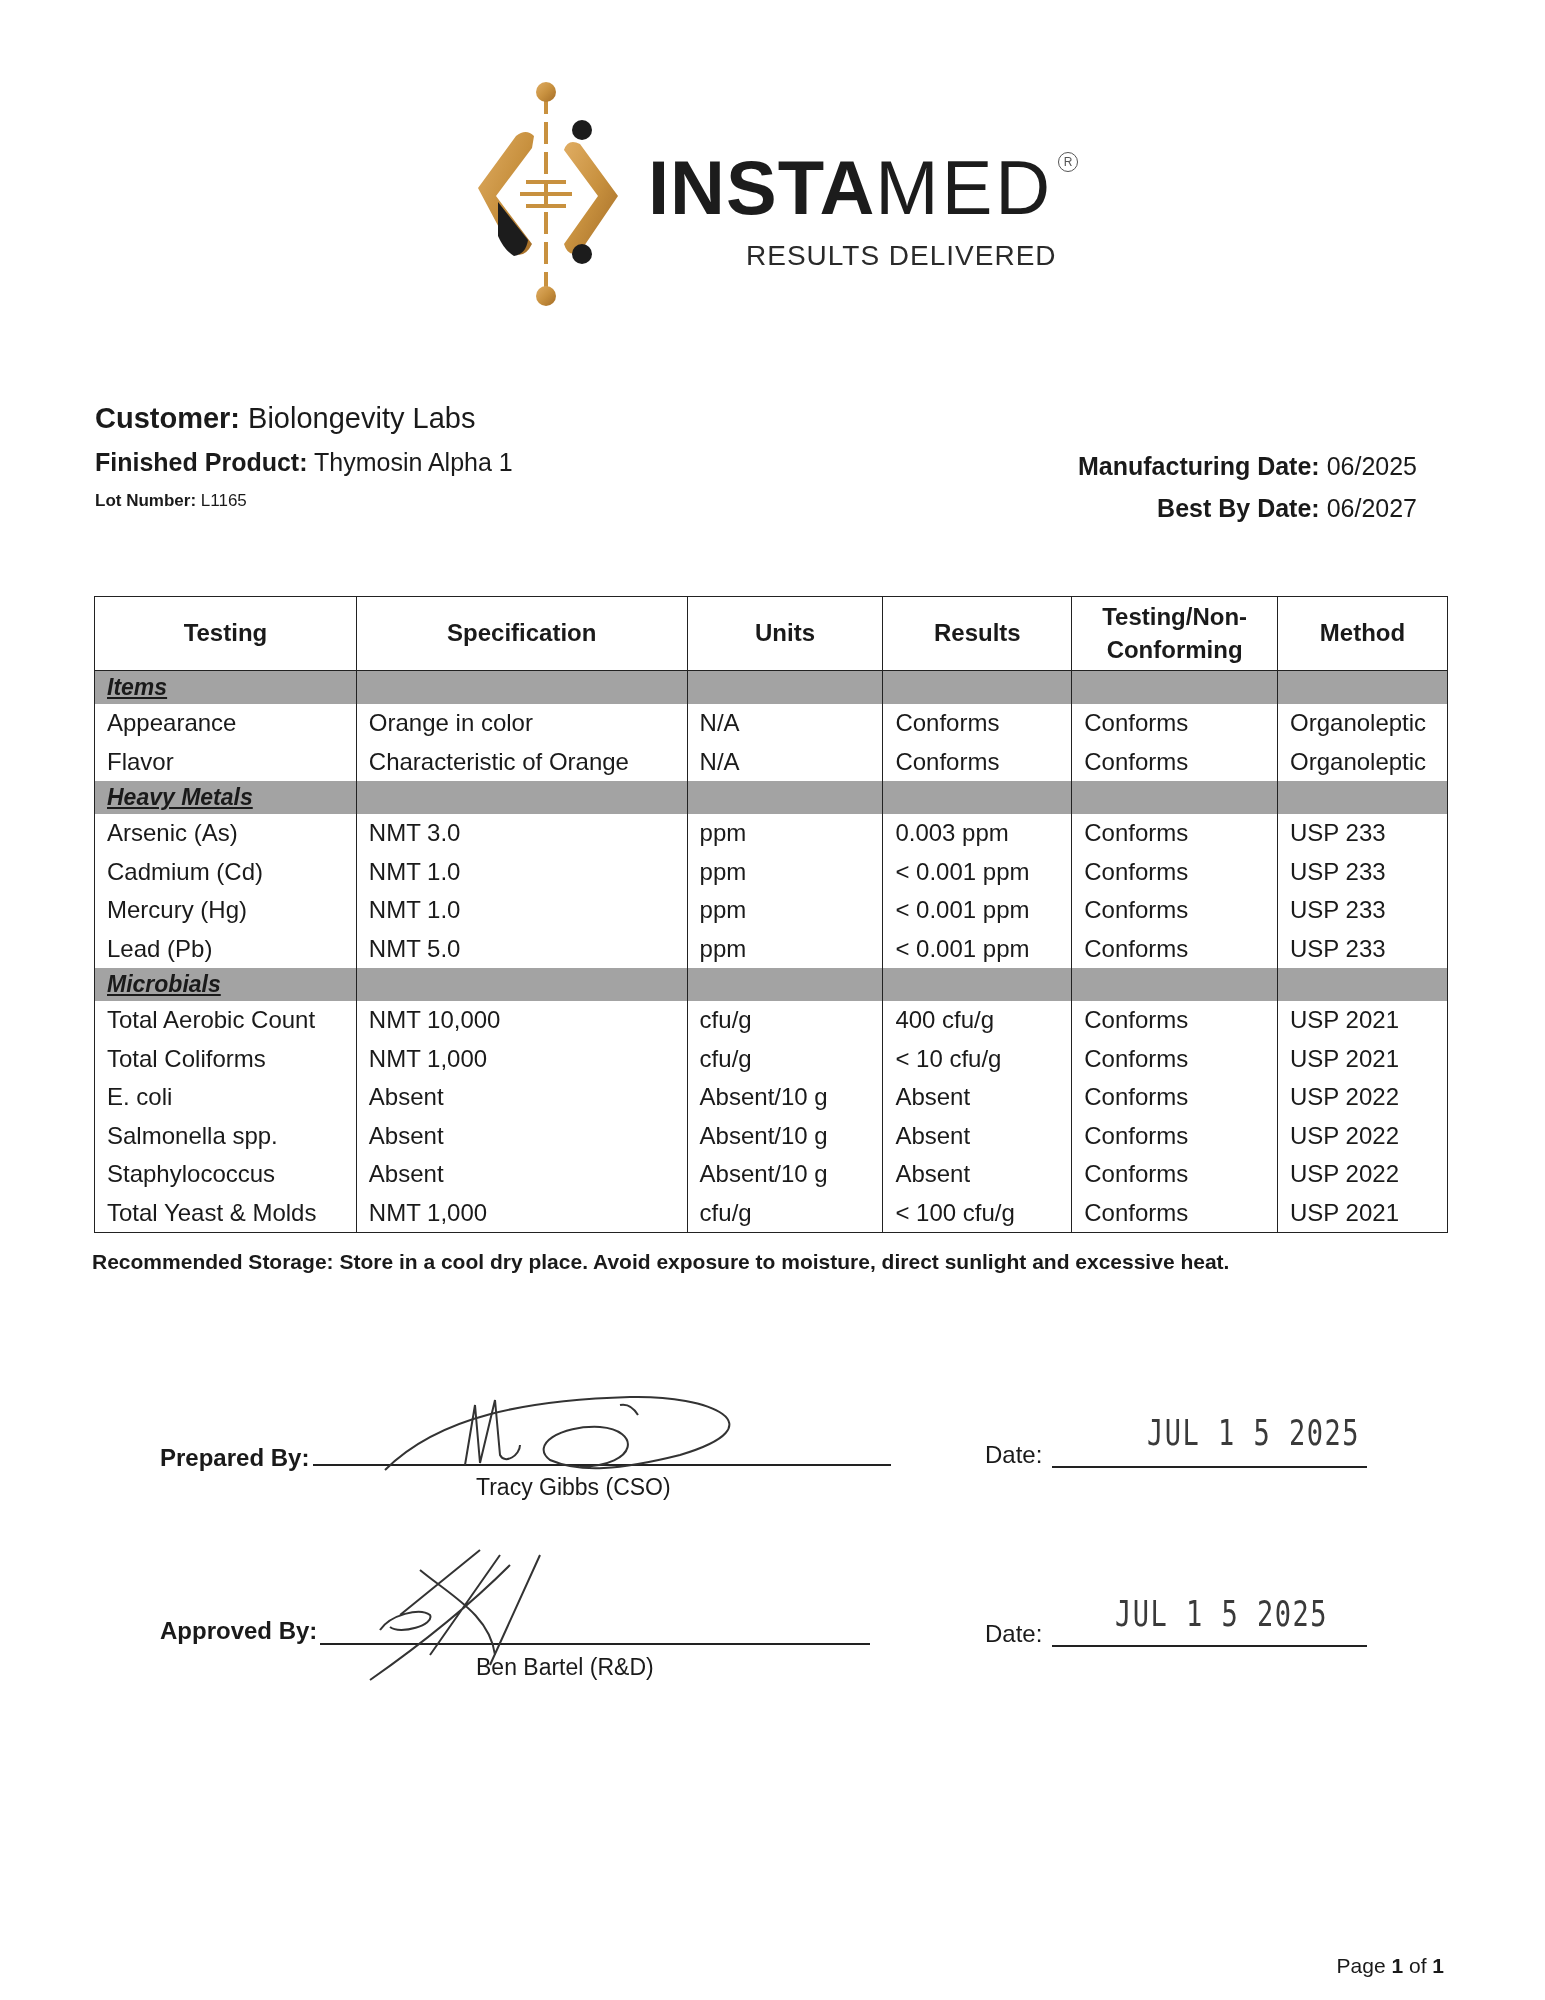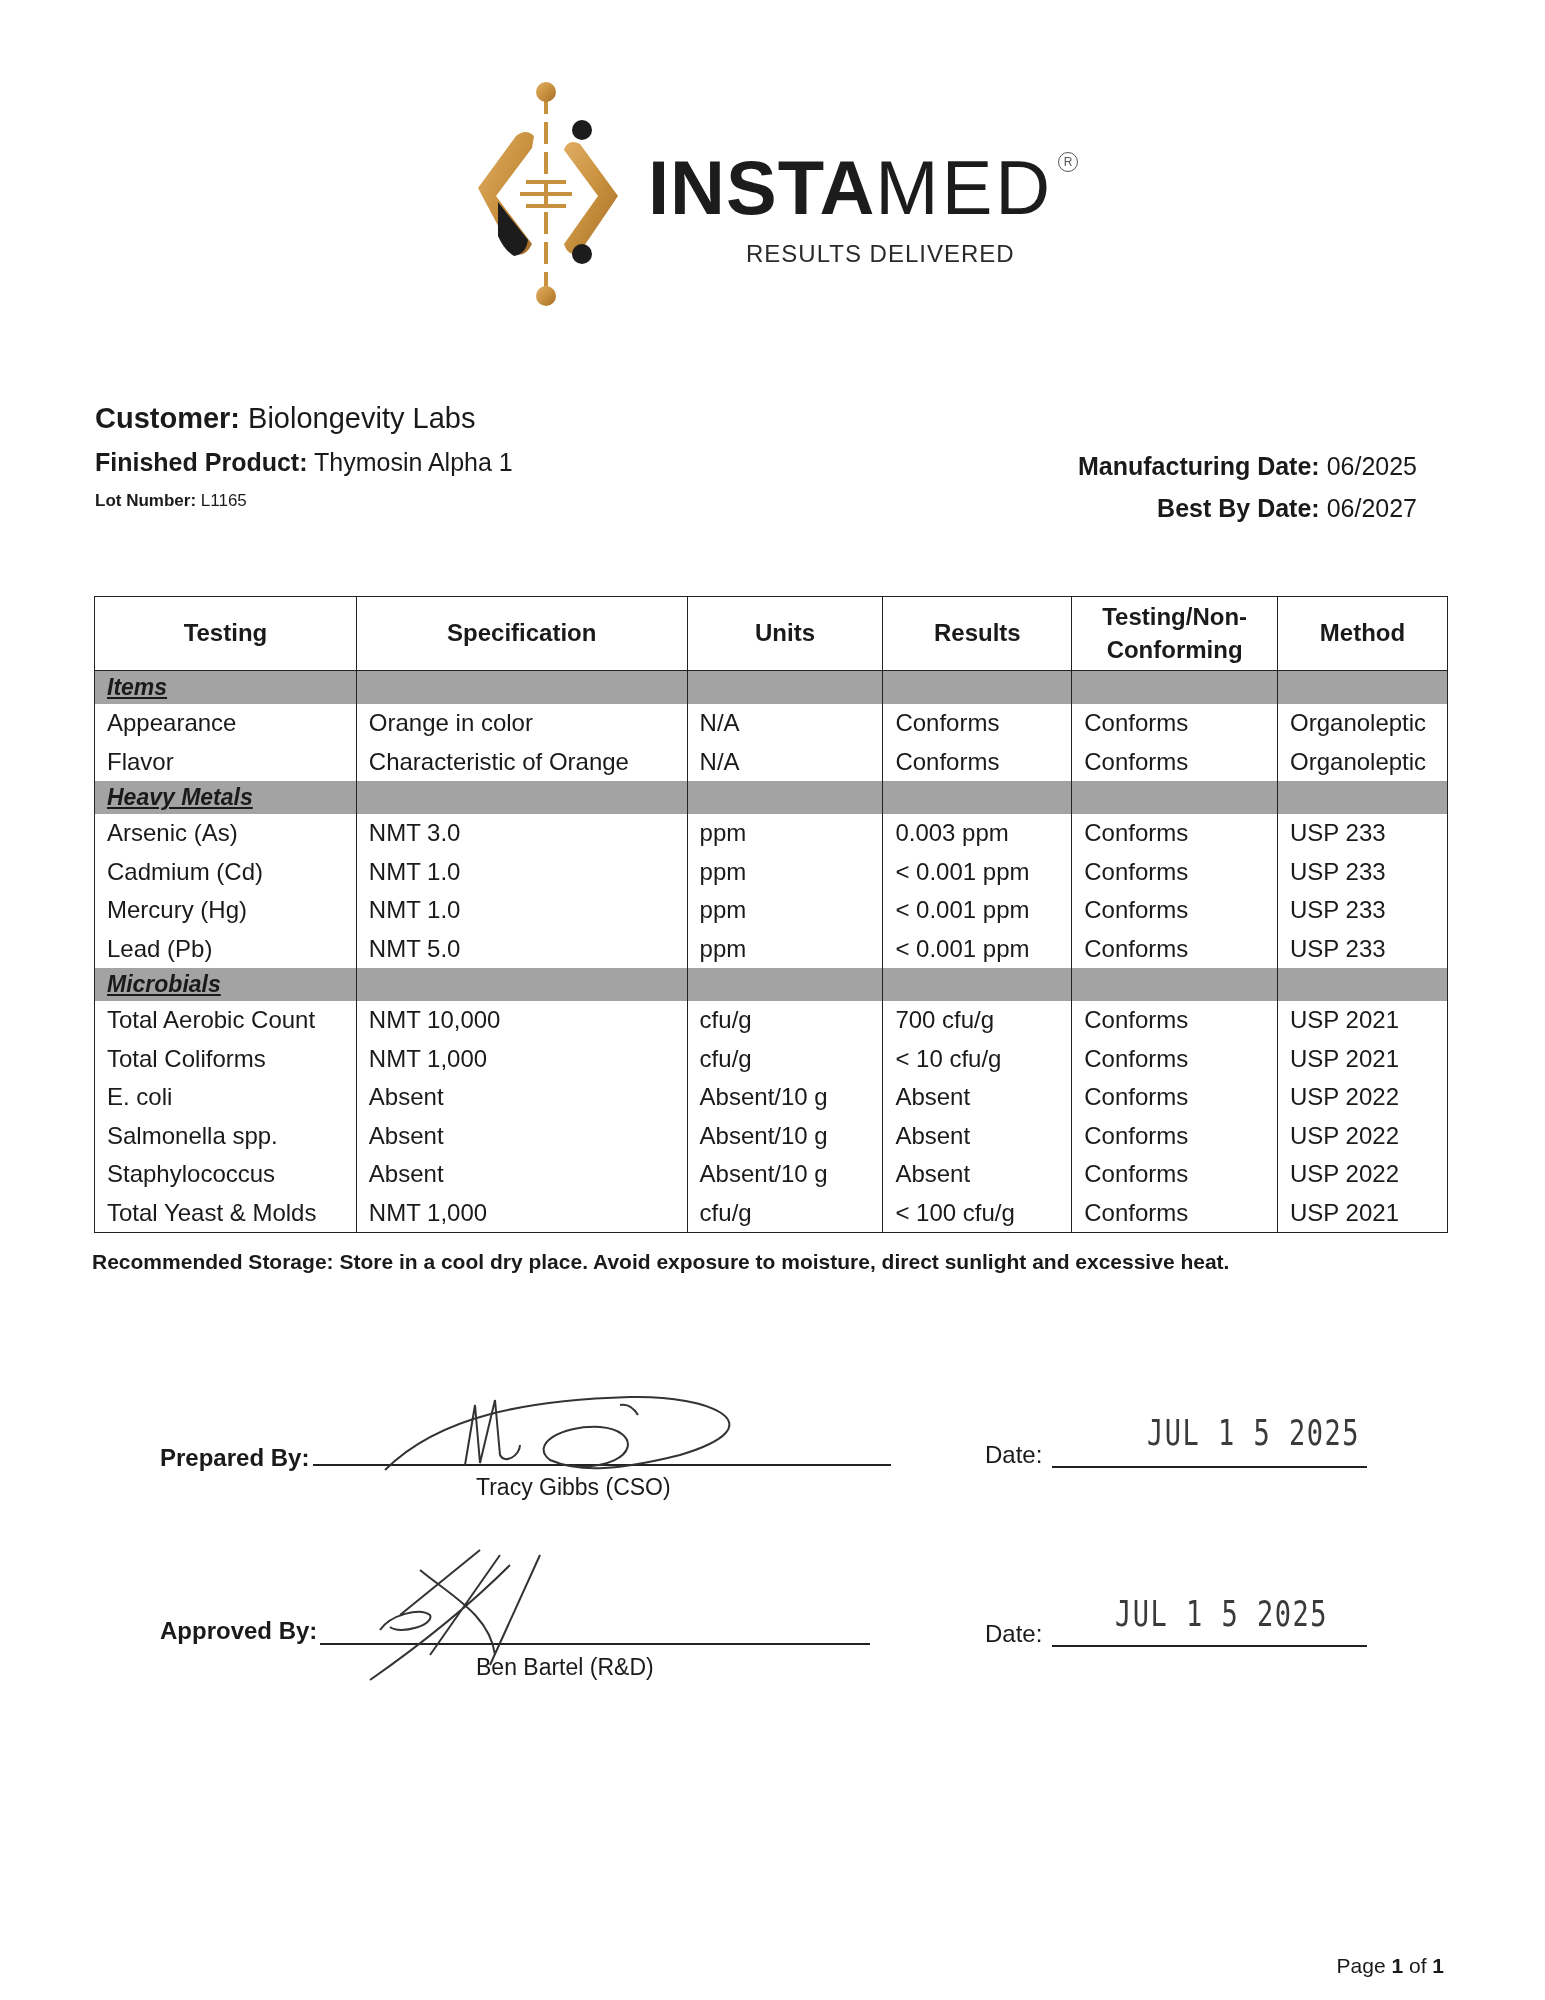--- a/index.html
+++ b/index.html
@@ -6,21 +6,21 @@
   body { width:1545px; height:2000px; position:relative; overflow:hidden;
          font-family:"Liberation Sans", "DejaVu Sans", sans-serif; color:#1a1a1a; }
   .abs { position:absolute; }
   
   #logo-mark { left:468px; top:78px; width:160px; height:232px; }
   #brand { left:648px; top:150px; font-size:76px; letter-spacing:1px; line-height:1; color:#1c1c1c; }
   #brand .bold { font-weight:bold; }
   #brand .light { font-weight:normal; letter-spacing:3px; }
   #reg { left:1058px; top:152px; width:18px; height:18px; border:1.5px solid #555; border-radius:50%;
          font-size:12px; line-height:18px; text-align:center; color:#555; }
-  #tagline { left:746px; top:240px; font-size:24px; letter-spacing:1px; color:#2a2a2a; }
+  #tagline { left:746px; top:240px; font-size:28px; letter-spacing:1px; color:#2a2a2a; }
 
   
   .info { font-size:26px; line-height:1; }
   .info b { font-weight:bold; }
   #customer { left:95px; top:404px; font-size:29px; }
   #product { left:95px; top:450px; font-size:25px; }
   #lot { left:95px; top:492px; font-size:17px; }
   #mfg { right:128px; top:454px; font-size:25px; text-align:right; }
   #bestby { right:128px; top:496px; font-size:25px; text-align:right; }
 
@@ -171,21 +171,21 @@
         <td></td>
         <td></td>
         <td></td>
         <td></td>
         <td></td>
       </tr>
       <tr>
         <td>Total Aerobic Count</td>
         <td>NMT 10,000</td>
         <td>cfu/g</td>
-        <td>700 cfu/g</td>
+        <td>400 cfu/g</td>
         <td>Conforms</td>
         <td>USP 2021</td>
       </tr>
       <tr>
         <td>Total Coliforms</td>
         <td>NMT 1,000</td>
         <td>cfu/g</td>
         <td>&lt; 10 cfu/g</td>
         <td>Conforms</td>
         <td>USP 2021</td>

